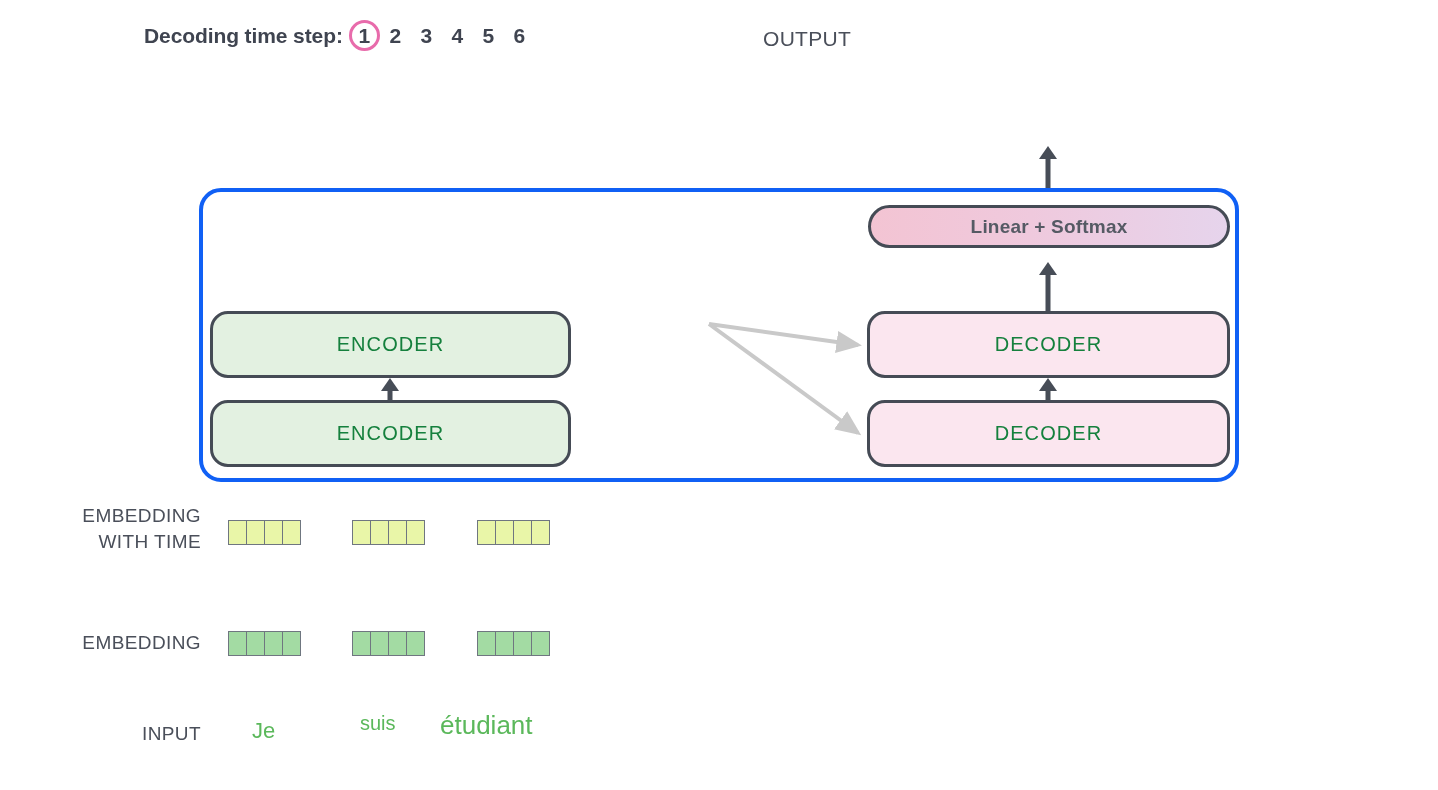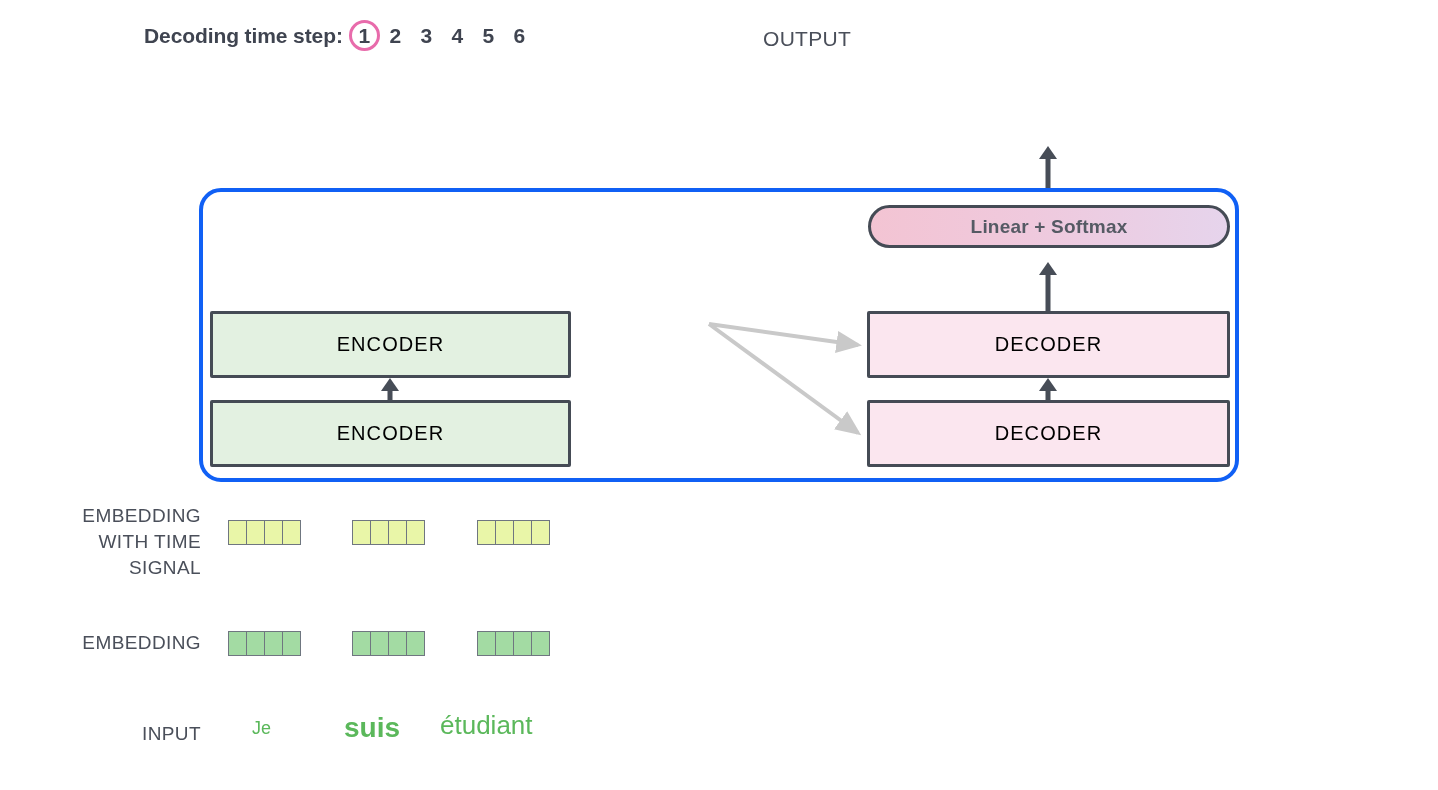--- a/index.html
+++ b/index.html
@@ -75,27 +75,27 @@
     border-radius: 22px;
     box-sizing: border-box;
     background: #ffffff;
   }
 
   
   .block {
     position: absolute;
     box-sizing: border-box;
     border: 3px solid #454b55;
-    border-radius: 2px;
+    border-radius: 18px;
     display: flex;
     align-items: center;
     justify-content: center;
     font-size: 20px;
     letter-spacing: 1.1px;
-    color: #000000;
+    color: #15803d;
   }
   .encoder { background: #e3f1e1; }
   .decoder { background: #fbe6ef; }
 
   #encoder-top    { left: 210px; top: 311px; width: 361px; height: 67px; }
   #encoder-bottom { left: 210px; top: 400px; width: 361px; height: 67px; }
   #decoder-top    { left: 867px; top: 311px; width: 363px; height: 67px; }
   #decoder-bottom { left: 867px; top: 400px; width: 363px; height: 67px; }
 
   #linear-softmax {
@@ -191,22 +191,22 @@
   #emb-cells-0  { left: 228px; top: 631px; }
   #emb-cells-1  { left: 352px; top: 631px; }
   #emb-cells-2  { left: 477px; top: 631px; }
 
   
   .word {
     position: absolute;
     color: #5bb85b;
     white-space: nowrap;
   }
-  #word-0 { left: 252px; top: 718px; font-size: 18px; }
-  #word-1 { left: 344px; top: 712px; font-size: 28px; font-weight: bold; }
+  #word-0 { left: 252px; top: 718px; font-size: 22px; }
+  #word-1 { left: 360px; top: 712px; font-size: 20px; }
   #word-2 { left: 440px; top: 710px; font-size: 26px; }
 </style>
 </head>
 <body>
 
 <div id="timeline">
   <span class="tl-label">Decoding time step:</span>
   <span class="steps">
     <span class="step active">1</span>
     <span class="step">2</span>
@@ -251,21 +251,20 @@
       <path d="M0,0.4 L6.4,3.2 L0,6 z" fill="#c9c9c9"></path>
     </marker>
   </defs>
   <path d="M14,19 L163,40" stroke="#c9c9c9" stroke-width="4" fill="none" marker-end="url(#gray-head)"></path>
   <path d="M14,19 L163,128" stroke="#c9c9c9" stroke-width="4" fill="none" marker-end="url(#gray-head)"></path>
 </svg>
 
 <div class="row-label" id="label-embed-time">
   <div>EMBEDDING</div>
   <div>WITH TIME</div>
-  <div>SIGNAL</div>
 </div>
 <div class="row-label" id="label-embeddings">EMBEDDING</div>
 <div class="row-label" id="label-input">INPUT</div>
 
 <div class="cells time-cells" id="time-cells-0">
   <div class="cell"></div>
   <div class="cell"></div>
   <div class="cell"></div>
   <div class="cell"></div>
 </div>

